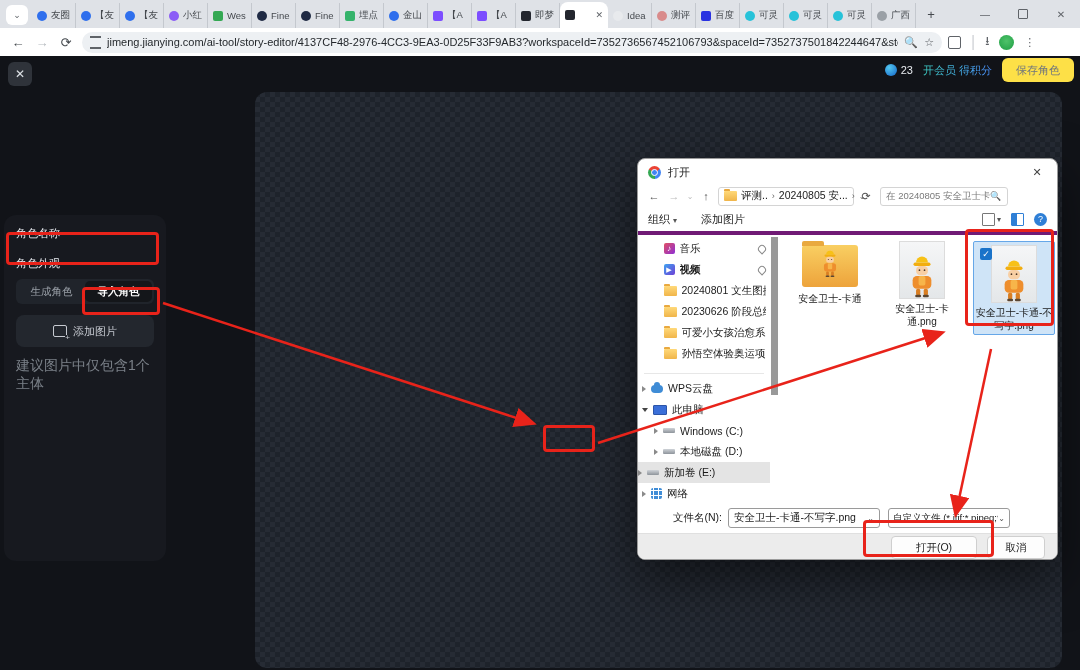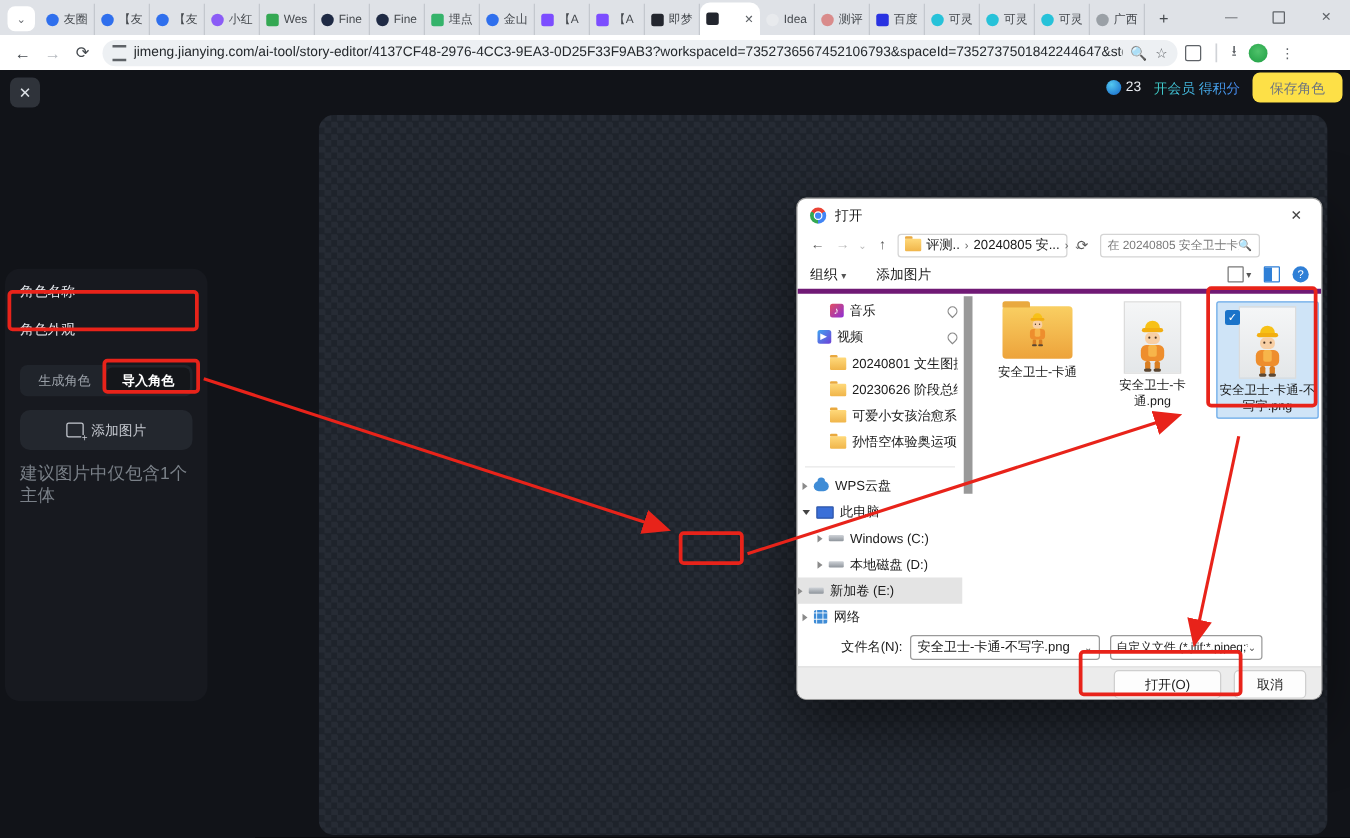--- a/index.html
+++ b/index.html
@@ -60,21 +60,21 @@
   .import-link{color:#25d4c5;text-decoration:underline;}
   
   .lpanel{position:absolute;left:4px;top:159px;width:162px;height:346px;background:#17191f;
           border-radius:12px;padding:11px 12px;box-sizing:border-box;}
   .lp-label{font-size:11px;color:#e9ecf1;}
   .lp-input{margin-top:7px;height:26px;background:#0f1115;border:1px solid #2a2e36;border-radius:6px;
             display:flex;align-items:center;padding:0 8px;box-sizing:border-box;}
   .lp-input .val{font-size:10.5px;color:#fff;flex:1;white-space:nowrap;overflow:hidden;}
   .lp-input .cnt{font-size:9.5px;color:#6b7078;}
   .lp-appear{margin-top:15px;}
-  .seg{margin-top:21px;height:25px;background:#20242b;border-radius:6px;display:flex;padding:2px;box-sizing:border-box;}
+  .seg{margin-top:8px;height:25px;background:#20242b;border-radius:6px;display:flex;padding:2px;box-sizing:border-box;}
   .seg div{flex:1;display:flex;align-items:center;justify-content:center;font-size:10.5px;color:#9aa0a8;border-radius:5px;}
   .seg .sel{background:#14161a;color:#fff;font-weight:bold;}
   .addbtn{margin-top:11px;height:32px;background:#23272e;border-radius:8px;display:flex;align-items:center;
           justify-content:center;gap:6px;color:#c6cad1;font-size:11px;}
   .addbtn .imgic{width:12px;height:10px;border:1.5px solid #c6cad1;border-radius:2px;position:relative;}
   .addbtn .imgic::after{content:"+";position:absolute;right:-4px;bottom:-5px;font-size:8px;background:#23272e;line-height:6px;}
   .lp-hint{margin-top:10px;font-size:14px;color:#7a8088;}
   
   .dialog{position:absolute;left:637px;top:102px;width:421px;height:402px;background:#fff;
           border-radius:8px;border:1px solid #9b9b9b;box-sizing:border-box;overflow:hidden;
@@ -370,21 +370,21 @@
         </div>
       </div>
       <div class="dlg-body">
         <div class="tree" id="tree">
             <div class="tree-item" style="padding-left: 16px;">
               <span class="chev-none"></span>
               <span class="ic-music">♪</span>
               <span class="lbl">音乐</span>
               <span class="pin"></span>
             </div>
-            <div class="tree-item" style="padding-left: 6px;">
+            <div class="tree-item" style="padding-left: 16px; font-weight: bold;">
               <span class="chev-none"></span>
               <span class="ic-video">▶</span>
               <span class="lbl">视频</span>
               <span class="pin"></span>
             </div>
             <div class="tree-item" style="padding-left: 16px;">
               <span class="chev-none"></span>
               <span class="ic-folder"></span>
               <span class="lbl">20240801 文生图提示词怎么写更...</span>
             </div>

